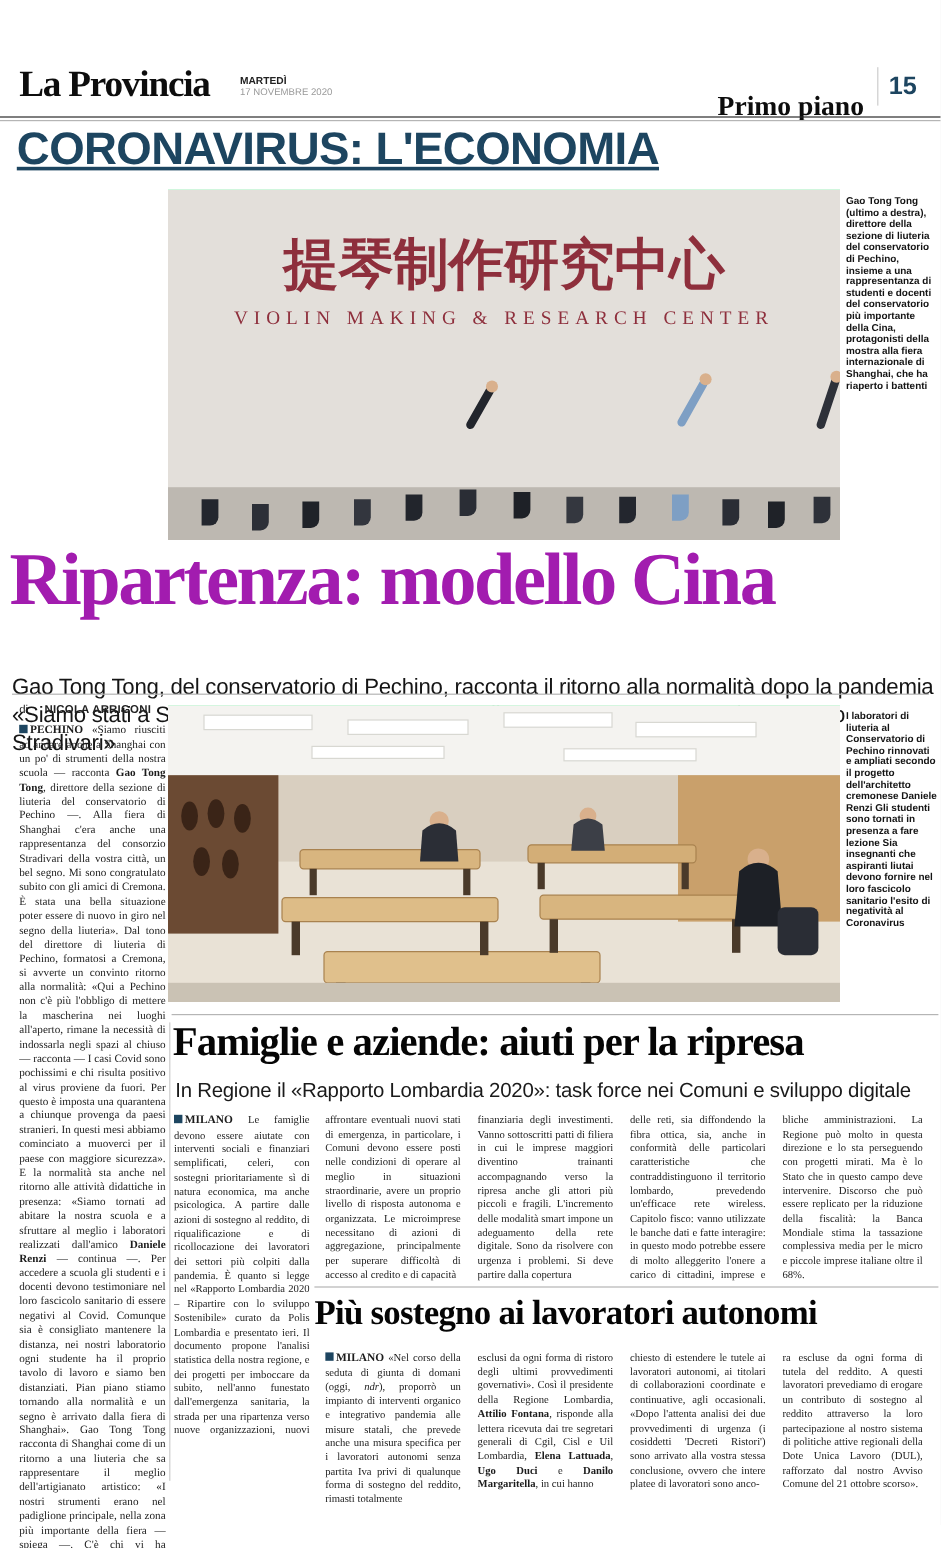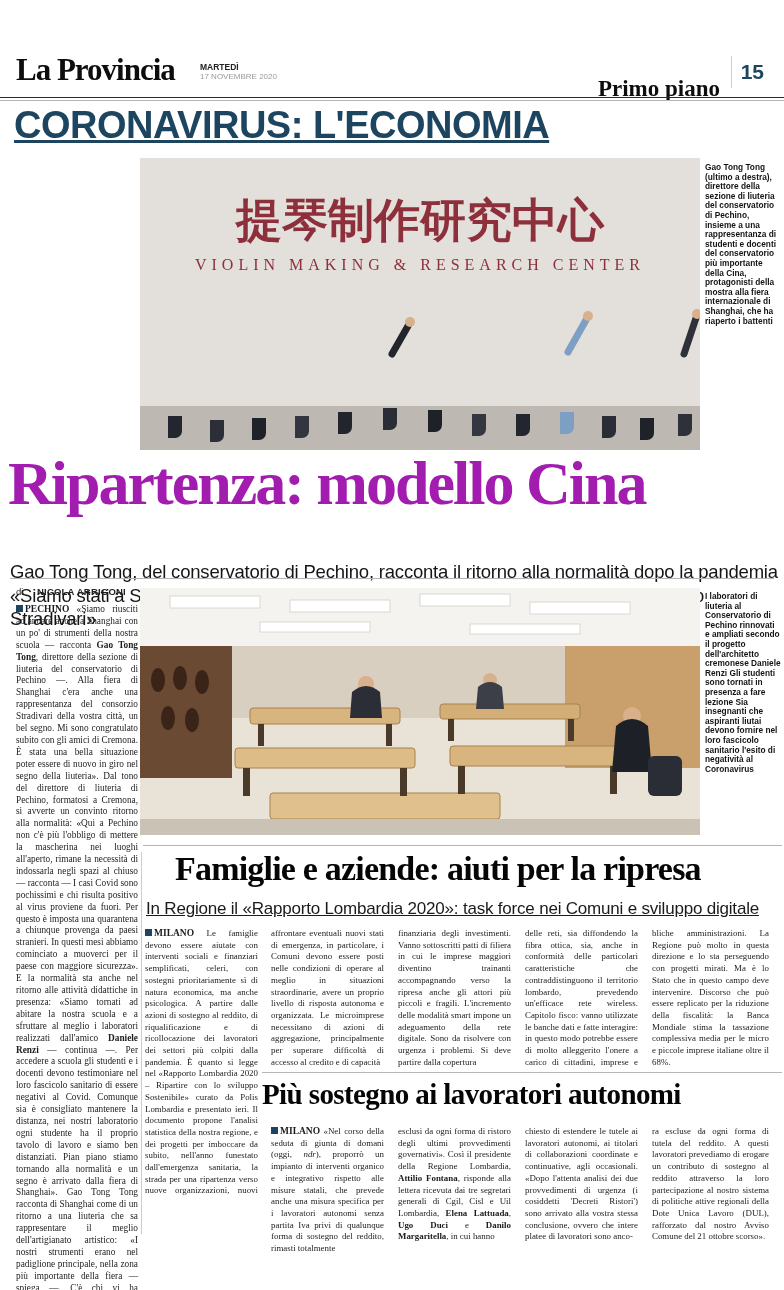--- a/index.html
+++ b/index.html
@@ -30,22 +30,22 @@
   .deck1{font-size:18.5px;line-height:23.5px;color:#151515;letter-spacing:-0.2px;}
   .byline{font-size:9.5px;color:#222;}
   .byline b{letter-spacing:0.2px;padding-left:11px;}
   .bodycol{font-family:"Liberation Serif",serif;font-size:9.3px;line-height:11.9px;text-align:justify;color:#1c1c1c;}
   .dl-bullet{display:inline-block;width:7px;height:7px;margin-right:2px;}
   .dl-name{font-family:Liberation Serif, serif;font-weight:bold;font-size:9.5px;}
   .sb{font-weight:bold;}
   .si{font-style:italic;}
 
   
-  .headline2{font-family:"Liberation Serif",serif;font-weight:bold;font-size:34px;letter-spacing:-0.8px;color:#050505;white-space:nowrap;margin-left:31px;}
-  .deck2{font-size:17px;color:#1a1a1a;letter-spacing:-0.2px;text-decoration:underline;}
+  .headline2{font-family:"Liberation Serif",serif;font-weight:bold;font-size:34px;letter-spacing:-0.8px;color:#050505;white-space:nowrap;}
+  .deck2{font-size:17px;color:#1a1a1a;letter-spacing:-0.2px;}
   .headline3{font-family:"Liberation Serif",serif;font-weight:bold;font-size:29px;letter-spacing:-0.6px;color:#050505;white-space:nowrap;}
   .col{font-family:"Liberation Serif",serif;font-size:8.9px;line-height:11.7px;text-align:justify;color:#1c1c1c;overflow:hidden;}
 </style>
 </head>
 <body>
 
 <div class="page">
 
   <div class="abs masthead" style="left:16px;top:52px;">La Provincia</div>
   <div class="abs" style="left:200px;top:62px;">
@@ -183,19 +183,19 @@
   <div class="abs col" style="left:271px;top:928px;width:113px;height:140px;"><span><span>affrontare eventuali nuovi stati di emergenza, in particolare, i Comuni devono essere posti nelle condizioni di operare al meglio in situazioni straordinarie, avere un proprio livello di risposta autonoma e organizzata. Le microimprese necessitano di azioni di aggregazione, principalmente per superare difficoltà di accesso al credito e di capacità</span></span></div>
   <div class="abs col" style="left:398px;top:928px;width:113px;height:140px;"><span><span>finanziaria degli investimenti. Vanno sottoscritti patti di filiera in cui le imprese maggiori diventino trainanti accompagnando verso la ripresa anche gli attori più piccoli e fragili. L'incremento delle modalità smart impone un adeguamento della rete digitale. Sono da risolvere con urgenza i problemi. Si deve partire dalla copertura</span></span></div>
   <div class="abs col" style="left:525px;top:928px;width:113px;height:140px;"><span><span>delle reti, sia diffondendo la fibra ottica, sia, anche in conformità delle particolari caratteristiche che contraddistinguono il territorio lombardo, prevedendo un'efficace rete wireless. Capitolo fisco: vanno utilizzate le banche dati e fatte interagire: in questo modo potrebbe essere di molto alleggerito l'onere a carico di cittadini, imprese e pub-</span></span></div>
   <div class="abs col" style="left:652px;top:928px;width:117px;height:140px;"><span><span>bliche amministrazioni. La Regione può molto in questa direzione e lo sta perseguendo con progetti mirati. Ma è lo Stato che in questo campo deve intervenire. Discorso che può essere replicato per la riduzione della fiscalità: la Banca Mondiale stima la tassazione complessiva media per le micro e piccole imprese italiane oltre il 68%.</span></span></div>
 
   <div class="abs hrule-light" style="left:262px;top:1072px;width:520px;"></div>
   <div class="abs headline3" style="left:262px;top:1078px;">Più sostegno ai lavoratori autonomi</div>
 
   <div class="abs col" style="left:271px;top:1126px;width:113px;height:150px;">
     <span class="dl-bullet" style="background:#1d4560;"></span><span class="dl-name">MILANO</span>
-    <span><span>«Nel corso della seduta di giunta di domani (oggi, </span><span class="si">ndr</span><span>), proporrò un impianto di interventi organico e integrativo rispetto alle misure statali, che prevede anche una misura specifica per i lavoratori autonomi senza partita Iva privi di qualunque forma di sostegno del reddito, rimasti totalmente</span></span>
+    <span><span>«Nel corso della seduta di giunta di domani (oggi, </span><span class="si">ndr</span><span>), proporrò un impianto di interventi organico e integrativo pandemia alle misure statali, che prevede anche una misura specifica per i lavoratori autonomi senza partita Iva privi di qualunque forma di sostegno del reddito, rimasti totalmente</span></span>
   </div>
   <div class="abs col" style="left:398px;top:1126px;width:113px;height:150px;"><span><span>esclusi da ogni forma di ristoro degli ultimi provvedimenti governativi». Così il presidente della Regione Lombardia, </span><span class="sb">Attilio Fontana</span><span>, risponde alla lettera ricevuta dai tre segretari generali di Cgil, Cisl e Uil Lombardia, </span><span class="sb">Elena Lattuada</span><span>, </span><span class="sb">Ugo Duci</span><span> e </span><span class="sb">Danilo Margaritella</span><span>, in cui hanno</span></span></div>
   <div class="abs col" style="left:525px;top:1126px;width:113px;height:150px;"><span><span>chiesto di estendere le tutele ai lavoratori autonomi, ai titolari di collaborazioni coordinate e continuative, agli occasionali. «Dopo l'attenta analisi dei due provvedimenti di urgenza (i cosiddetti 'Decreti Ristori') sono arrivato alla vostra stessa conclusione, ovvero che intere platee di lavoratori sono anco-</span></span></div>
   <div class="abs col" style="left:652px;top:1126px;width:117px;height:150px;"><span><span>ra escluse da ogni forma di tutela del reddito. A questi lavoratori prevediamo di erogare un contributo di sostegno al reddito attraverso la loro partecipazione al nostro sistema di politiche attive regionali della Dote Unica Lavoro (DUL), rafforzato dal nostro Avviso Comune del 21 ottobre scorso».</span></span></div>
 
 </div>
 
 </body></html>

